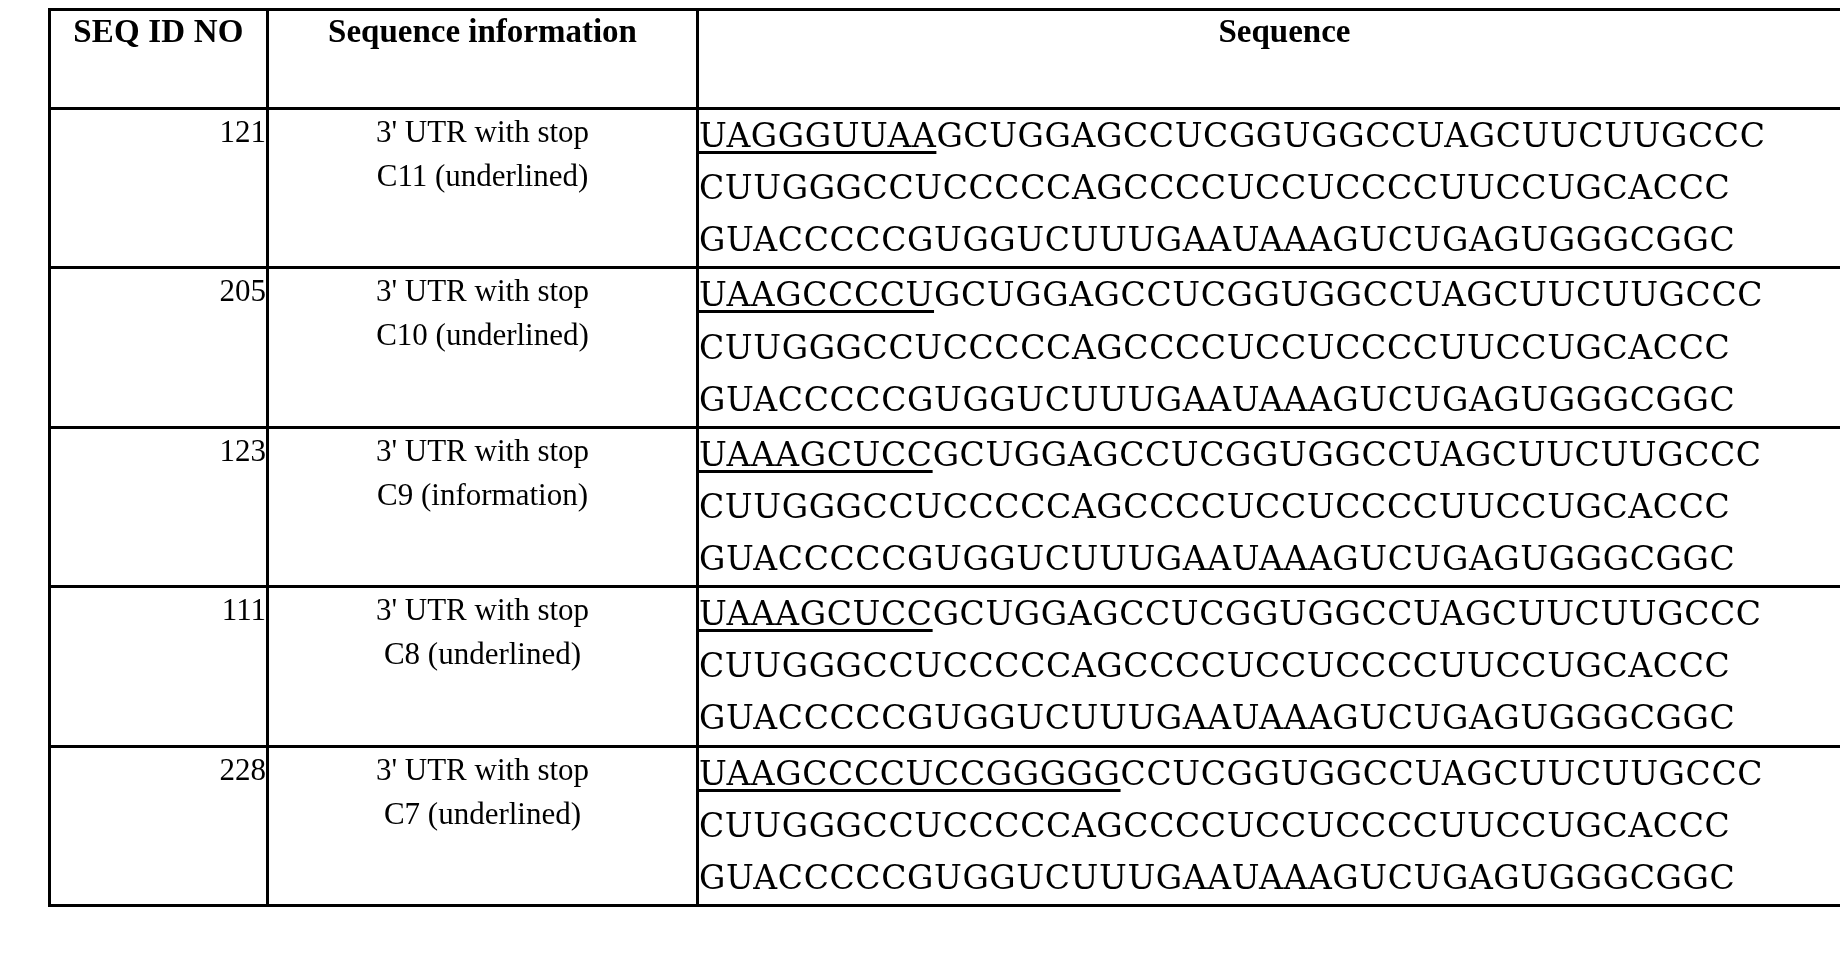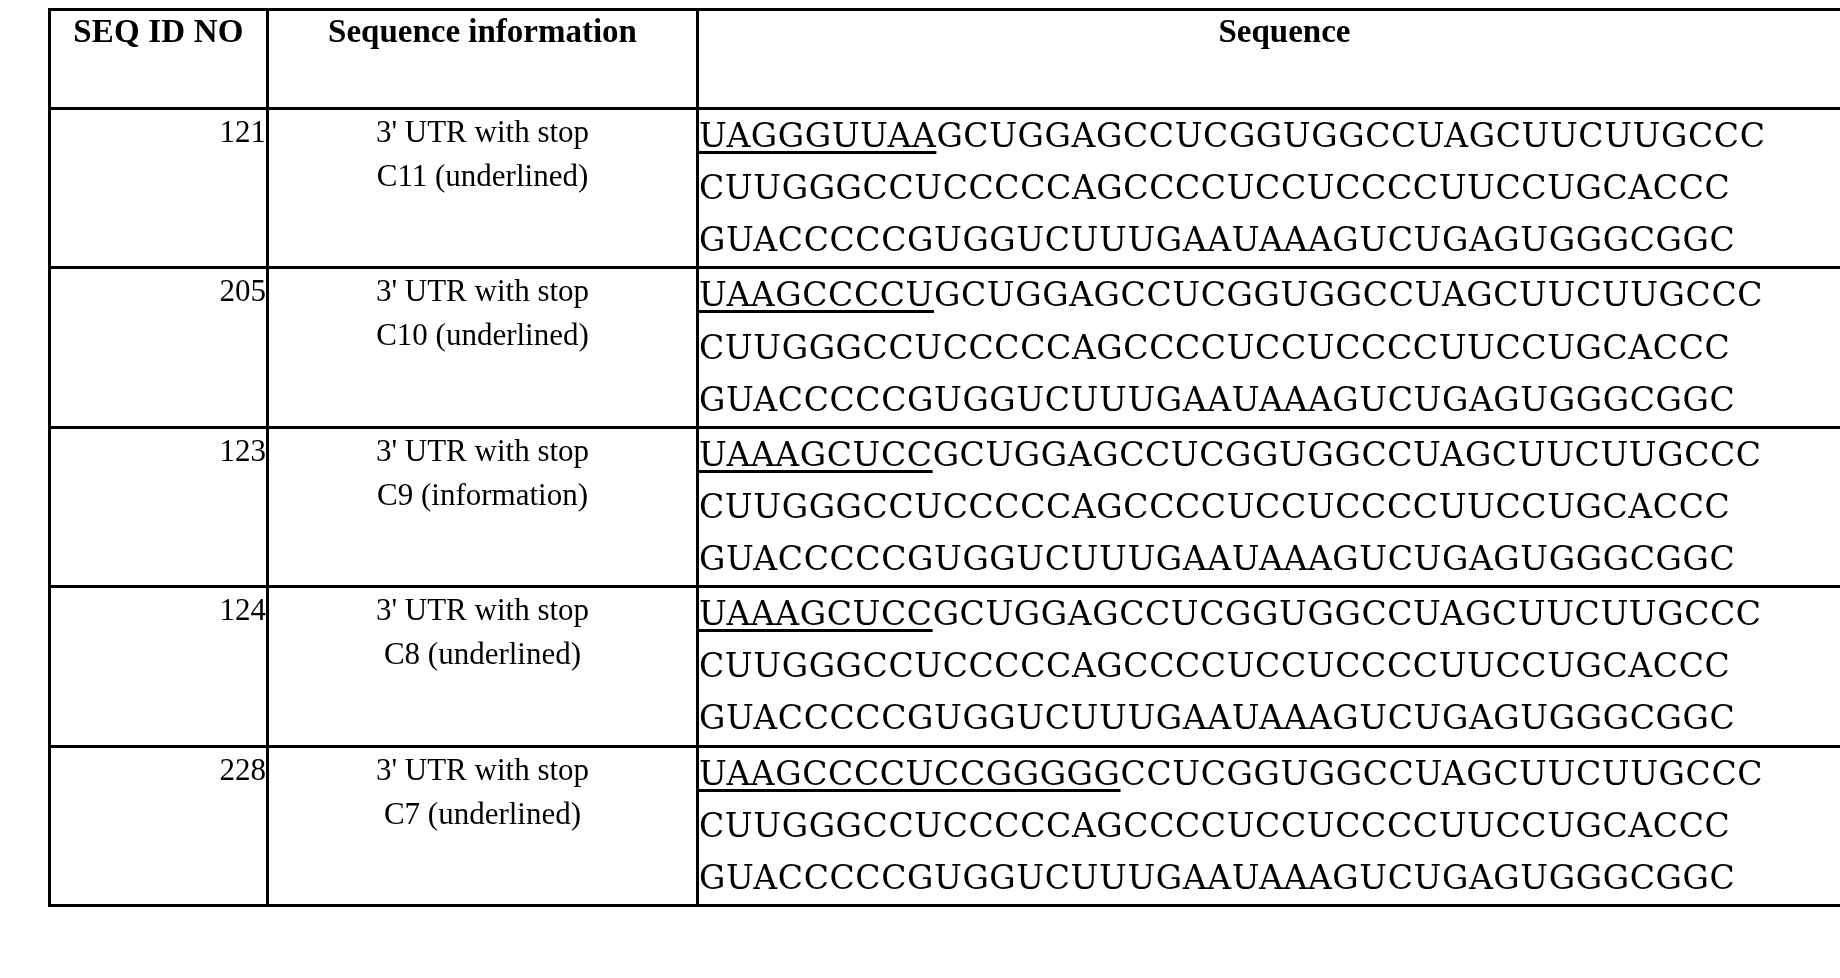--- a/index.html
+++ b/index.html
@@ -149,21 +149,21 @@
           <div>C9 (information)</div>
         </td>
         <td class="cell-seq">
           <div class="seq-line"><span class="ul">UAAAGCUCC</span><span>GCUGGAGCCUCGGUGGCCUAGCUUCUUGCCC</span></div>
           <div class="seq-line">CUUGGGCCUCCCCCAGCCCCUCCUCCCCUUCCUGCACCC</div>
           <div class="seq-line">GUACCCCCGUGGUCUUUGAAUAAAGUCUGAGUGGGCGGC</div>
         </td>
       </tr>
 
       <tr>
-        <td class="cell-id">124</td>
+        <td class="cell-id">111</td>
         <td class="cell-info">
           <div>3' UTR with stop</div>
           <div>C8 (underlined)</div>
         </td>
         <td class="cell-seq">
           <div class="seq-line"><span class="ul">UAAAGCUCC</span><span>GCUGGAGCCUCGGUGGCCUAGCUUCUUGCCC</span></div>
           <div class="seq-line">CUUGGGCCUCCCCCAGCCCCUCCUCCCCUUCCUGCACCC</div>
           <div class="seq-line">GUACCCCCGUGGUCUUUGAAUAAAGUCUGAGUGGGCGGC</div>
         </td>
       </tr>

